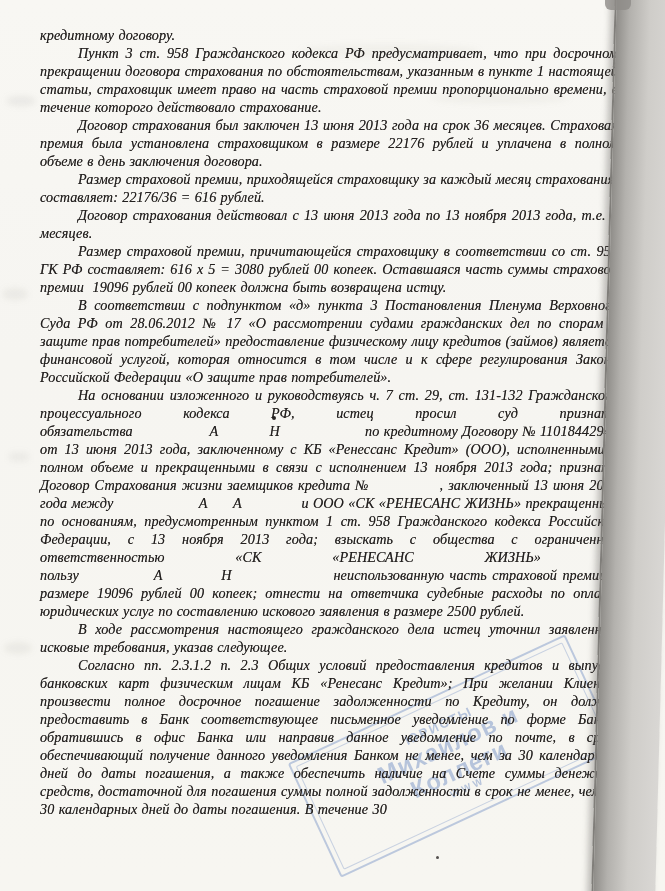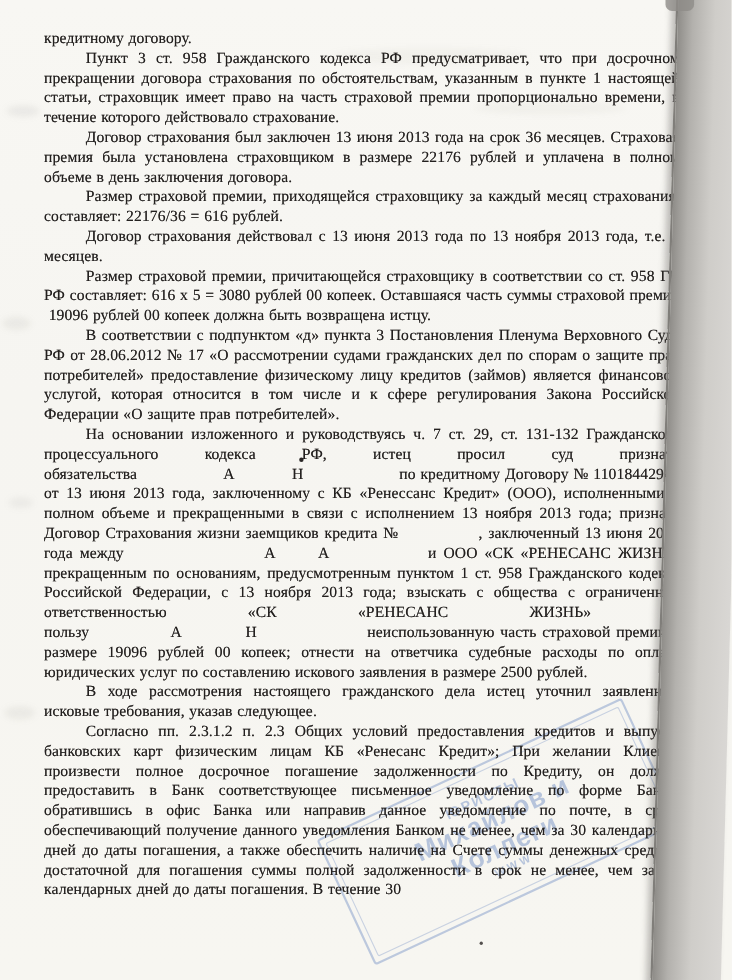--- a/index.html
+++ b/index.html
@@ -14,21 +14,21 @@
   }
   
   .text-block{
     position:absolute;left:40px;top:26px;width:578px;
     color:#23201f;
     font-size:14.2px;line-height:18px;
     text-align:justify;
     letter-spacing:.1px;word-spacing:.6px;
     text-shadow:0 0 .55px rgba(35,32,31,.65);
   }
-  .text-block p{margin:0;text-indent:38px;}
+  .text-block p{margin:0;text-indent:38px;font-style:italic;}
   .text-block p.no-indent{text-indent:0;}
   
   .right-gutter{
     position:absolute;top:-12px;right:-14px;width:62px;height:930px;
     transform:rotate(1.5deg);transform-origin:top right;
     background:linear-gradient(90deg,#8f8d89 0%,#b3b1ad 22%,#cfcdc9 55%,#d9d7d4 100%);
     border-left:2px solid #807e7a;
     box-shadow:-4px 0 6px rgba(80,78,74,.35);
   }
   .corner-blob{

